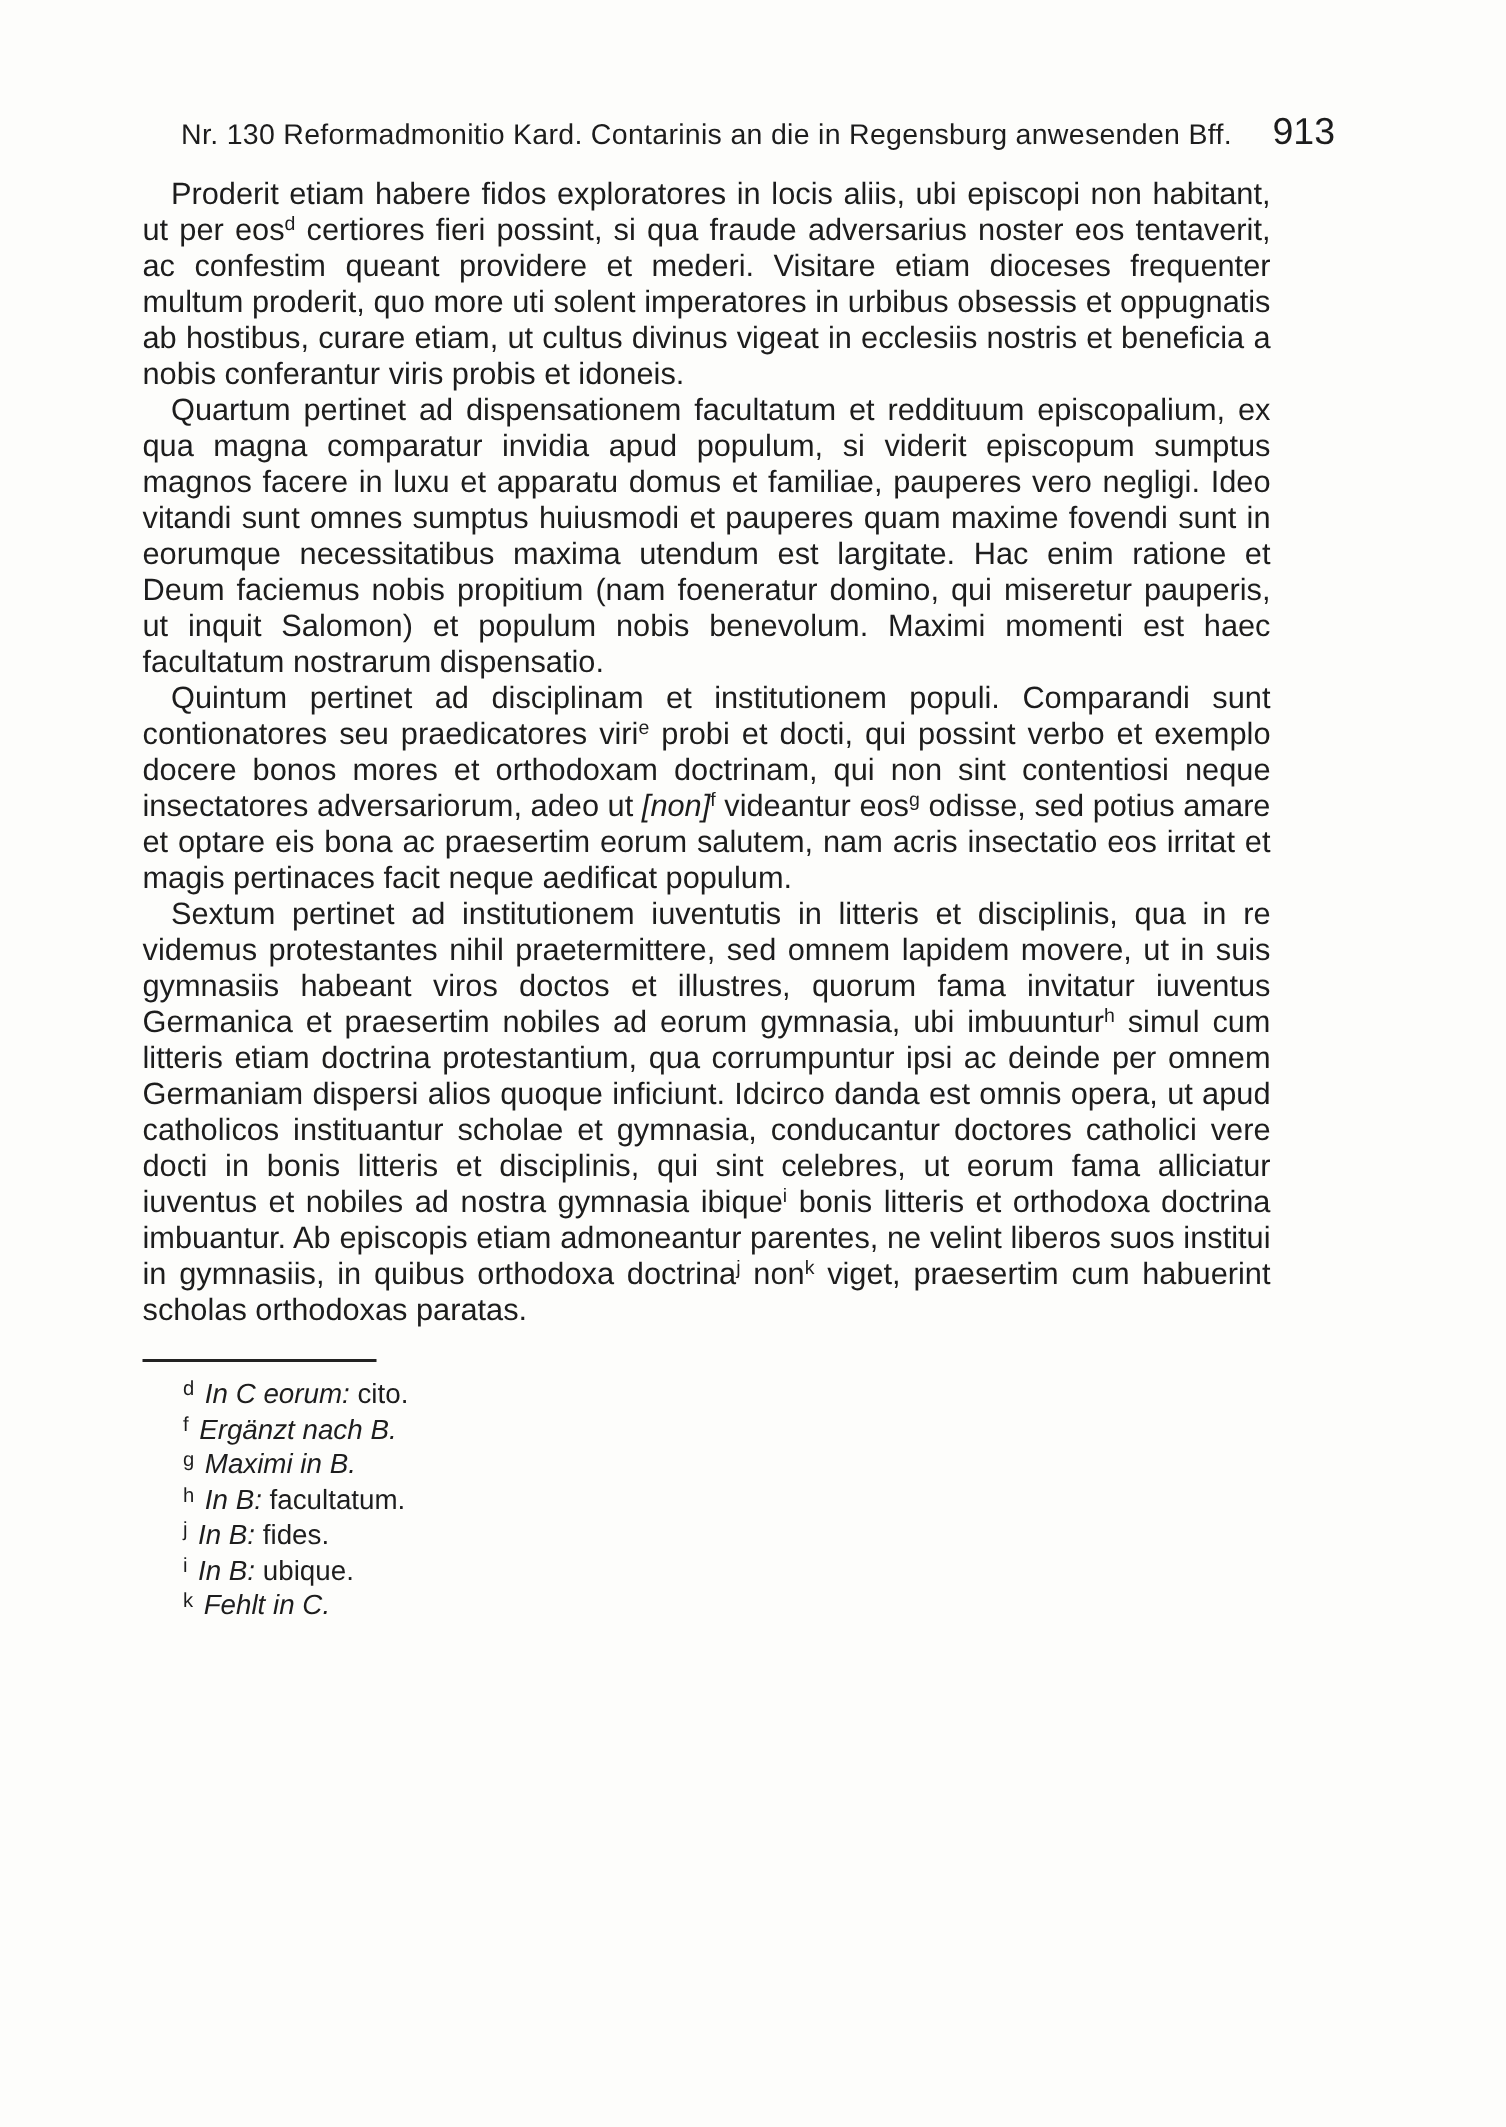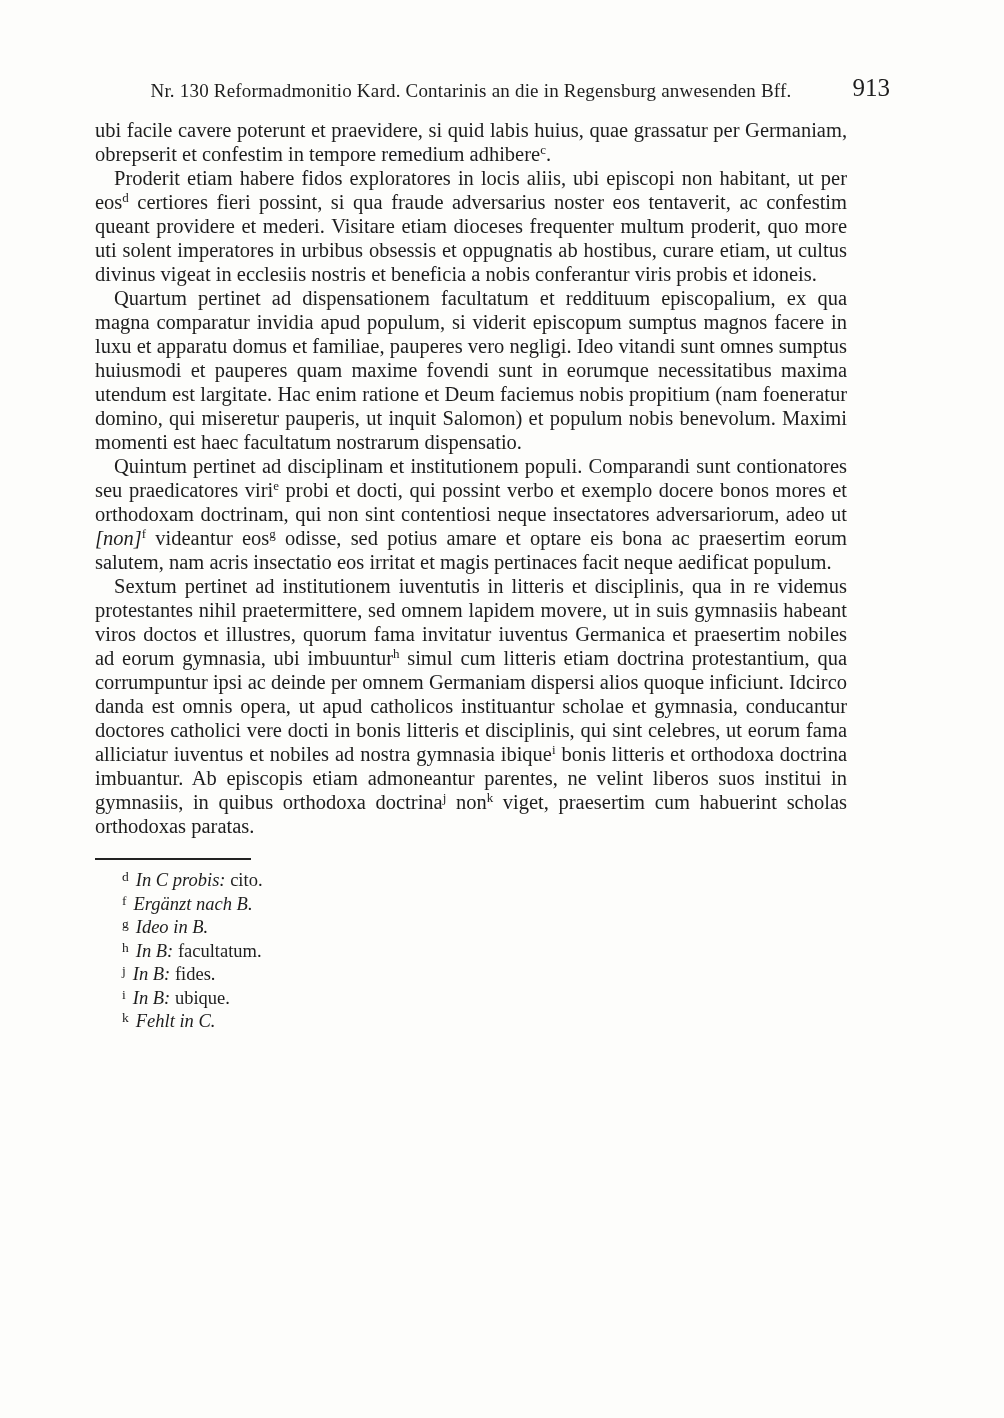--- a/index.html
+++ b/index.html
@@ -2,21 +2,21 @@
 <html><head>
 <meta charset="utf-8">
 <style>
   html,body{margin:0;padding:0;}
   .page{
     position:relative;
     width:1004px;
     height:1418px;
     background:#fdfdfb;
     color:#1d1d1d;
-    font-family:Liberation Serif, serif;
+    font-family:Liberation Sans, sans-serif;
     overflow:hidden;
   }
   .content{
     position:absolute;
     left:95px;
     top:78px;
     width:752px;
   }
   .header{
     position:relative;
@@ -80,33 +80,32 @@
 
 <div class="page" style="background: rgb(253, 253, 251); color: rgb(29, 29, 29);">
   <div class="content">
 
     <div class="header">
       <div class="header-title">Nr. 130 Reformadmonitio Kard. Contarinis an die in Regensburg anwesenden Bff.</div>
       <div class="page-number">913</div>
     </div>
 
     <div class="body-text" id="body-text">
-        <p class="para first">ubi facile cavere poterunt et praevidere, si quid labis huius, quae grassatur per Germaniam, obrepserit et confestim in tempore remedium adhibere<sup class="note">c</sup>.</p>
         <p class="para">Proderit etiam habere fidos exploratores in locis aliis, ubi episcopi non habitant, ut per eos<sup class="note">d</sup> certiores fieri possint, si qua fraude adversarius noster eos tentaverit, ac confestim queant providere et mederi. Visitare etiam dioceses frequenter multum proderit, quo more uti solent imperatores in urbibus obsessis et oppugnatis ab hostibus, curare etiam, ut cultus divinus vigeat in ecclesiis nostris et beneficia a nobis conferantur viris probis et idoneis.</p>
         <p class="para">Quartum pertinet ad dispensationem facultatum et reddituum episcopalium, ex qua magna comparatur invidia apud populum, si viderit episcopum sumptus magnos facere in luxu et apparatu domus et familiae, pauperes vero negligi. Ideo vitandi sunt omnes sumptus huiusmodi et pauperes quam maxime fovendi sunt in eorumque necessitatibus maxima utendum est largitate. Hac enim ratione et Deum faciemus nobis propitium (nam foeneratur domino, qui miseretur pauperis, ut inquit Salomon) et populum nobis benevolum. Maximi momenti est haec facultatum nostrarum dispensatio.</p>
         <p class="para">Quintum pertinet ad disciplinam et institutionem populi. Comparandi sunt contionatores seu praedicatores viri<sup class="note">e</sup> probi et docti, qui possint verbo et exemplo docere bonos mores et orthodoxam doctrinam, qui non sint contentiosi neque insectatores adversariorum, adeo ut <em>[non]</em><sup class="note">f</sup> videantur eos<sup class="note">g</sup> odisse, sed potius amare et optare eis bona ac praesertim eorum salutem, nam acris insectatio eos irritat et magis pertinaces facit neque aedificat populum.</p>
         <p class="para">Sextum pertinet ad institutionem iuventutis in litteris et disciplinis, qua in re videmus protestantes nihil praetermittere, sed omnem lapidem movere, ut in suis gymnasiis habeant viros doctos et illustres, quorum fama invitatur iuventus Germanica et praesertim nobiles ad eorum gymnasia, ubi imbuuntur<sup class="note">h</sup> simul cum litteris etiam doctrina protestantium, qua corrumpuntur ipsi ac deinde per omnem Germaniam dispersi alios quoque inficiunt. Idcirco danda est omnis opera, ut apud catholicos instituantur scholae et gymnasia, conducantur doctores catholici vere docti in bonis litteris et disciplinis, qui sint celebres, ut eorum fama alliciatur iuventus et nobiles ad nostra gymnasia ibique<sup class="note">i</sup> bonis litteris et orthodoxa doctrina imbuantur. Ab episcopis etiam admoneantur parentes, ne velint liberos suos institui in gymnasiis, in quibus orthodoxa doctrina<sup class="note">j</sup> non<sup class="note">k</sup> viget, praesertim cum habuerint scholas orthodoxas paratas.</p>
       </div>
 
     <div class="footnotes">
       <div class="fn-rule" style="border-top-color: rgb(34, 34, 34);"></div>
       <div id="fn-list">
-          <div class="fn"><sup class="fn-marker">d</sup><em>In C probis:</em><span> cito.</span></div>
+          <div class="fn"><sup class="fn-marker">d</sup><em>In C eorum:</em><span> cito.</span></div>
           <div class="fn"><sup class="fn-marker">f</sup><em>Ergänzt nach B.</em></div>
-          <div class="fn"><sup class="fn-marker">g</sup><em>Ideo in B.</em></div>
+          <div class="fn"><sup class="fn-marker">g</sup><em>Maximi in B.</em></div>
           <div class="fn"><sup class="fn-marker">h</sup><em>In B:</em><span> facultatum.</span></div>
           <div class="fn"><sup class="fn-marker">j</sup><em>In B:</em><span> fides.</span></div>
           <div class="fn"><sup class="fn-marker">i</sup><em>In B:</em><span> ubique.</span></div>
           <div class="fn"><sup class="fn-marker">k</sup><em>Fehlt in C.</em></div>
         </div>
     </div>
 
   </div>
 </div>
 

